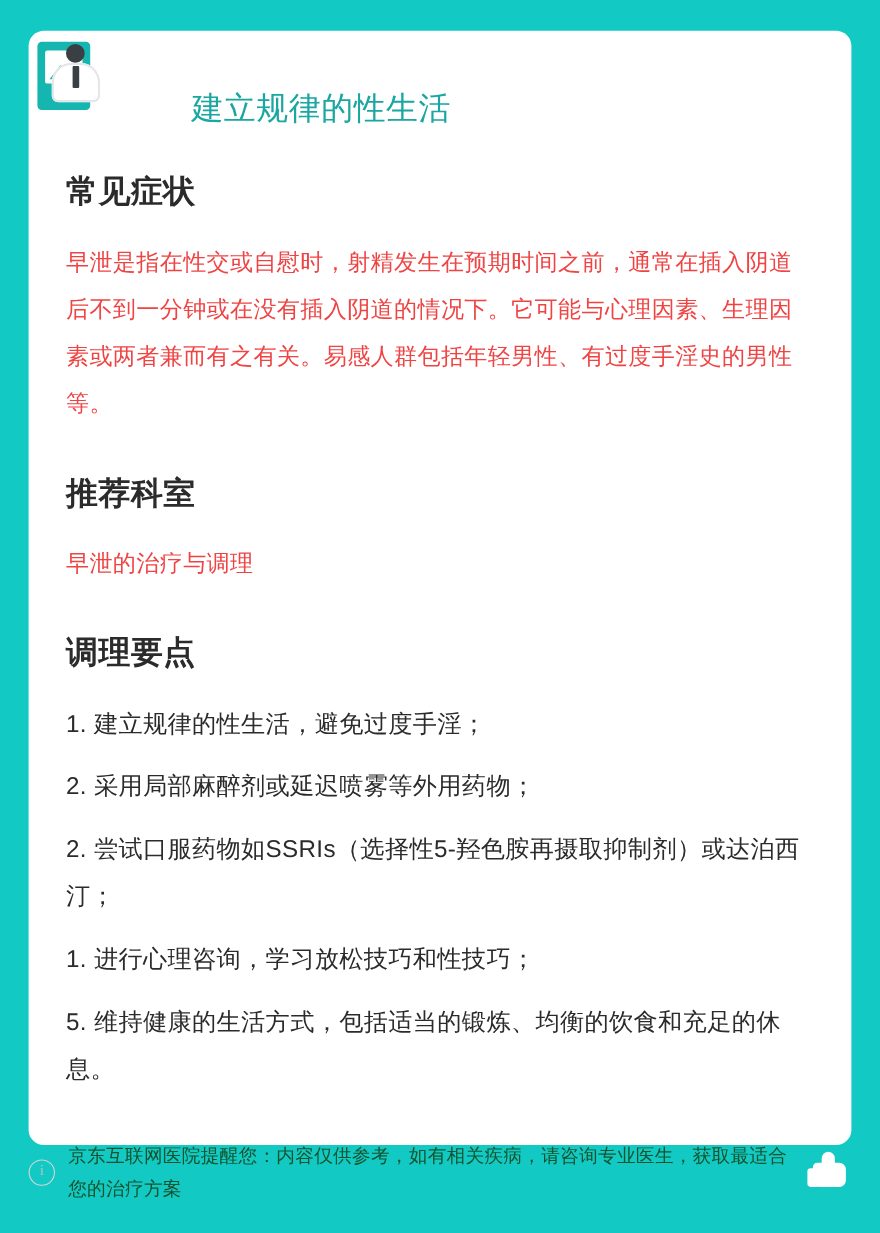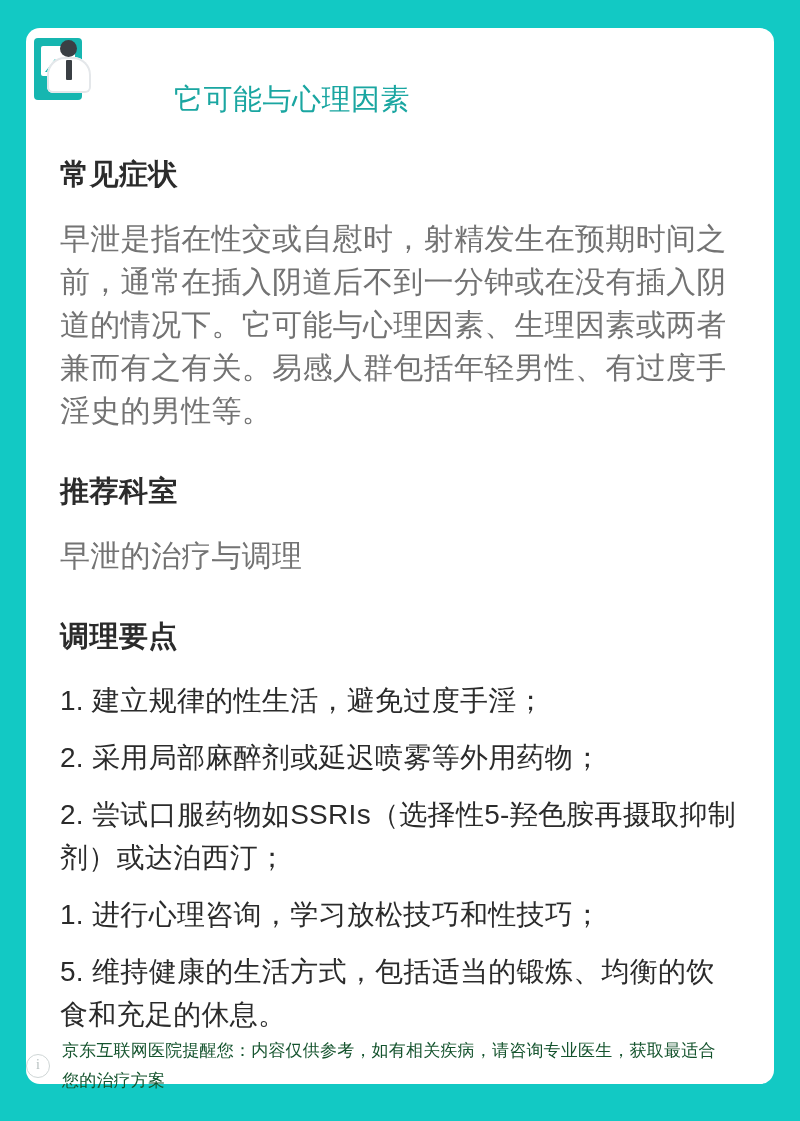--- a/index.html
+++ b/index.html
@@ -121,33 +121,33 @@
     font-size: 29px;
     color: #2b2b2b;
     margin: 0 0 22px 0;
     font-weight: bold;
     letter-spacing: 0.5px;
   }
   h2.section.tight {
     margin-top: 40px;
   }
   p.body {
-    font-size: 30px;
+    font-size: 21px;
     line-height: 43px;
-    color: #737373;
+    color: #ef4444;
     margin: 0 0 14px 0;
     letter-spacing: 0.3px;
   }
   ol.points {
     list-style: none;
     margin: 12px 0 0 0;
     padding: 0;
   }
   ol.points li {
-    font-size: 28px;
+    font-size: 22px;
     line-height: 43px;
     color: #2b2b2b;
     margin-bottom: 14px;
     letter-spacing: 0.3px;
   }
 
   .footer {
     position: absolute;
     left: 26px;
     right: 26px;
@@ -220,21 +220,21 @@
     <div class="doc-icon">
       <div class="sheet">
         <div class="inner"></div>
         <div class="dot"></div>
       </div>
       <div class="person-body"></div>
       <div class="tie"></div>
       <div class="person-head"></div>
     </div>
 
-    <h1 class="title">它可能与心理因素</h1>
+    <h1 class="title">建立规律的性生活</h1>
 
     <div class="content">
 
       <h2 class="section">常见症状</h2>
       <p class="body">早泄是指在性交或自慰时，射精发生在预期时间之前，通常在插入阴道后不到一分钟或在没有插入阴道的情况下。它可能与心理因素、生理因素或两者兼而有之有关。易感人群包括年轻男性、有过度手淫史的男性等。</p>
 
       <h2 class="section tight">推荐科室</h2>
       <p class="body">早泄的治疗与调理</p>
 
       <h2 class="section tight">调理要点</h2>

